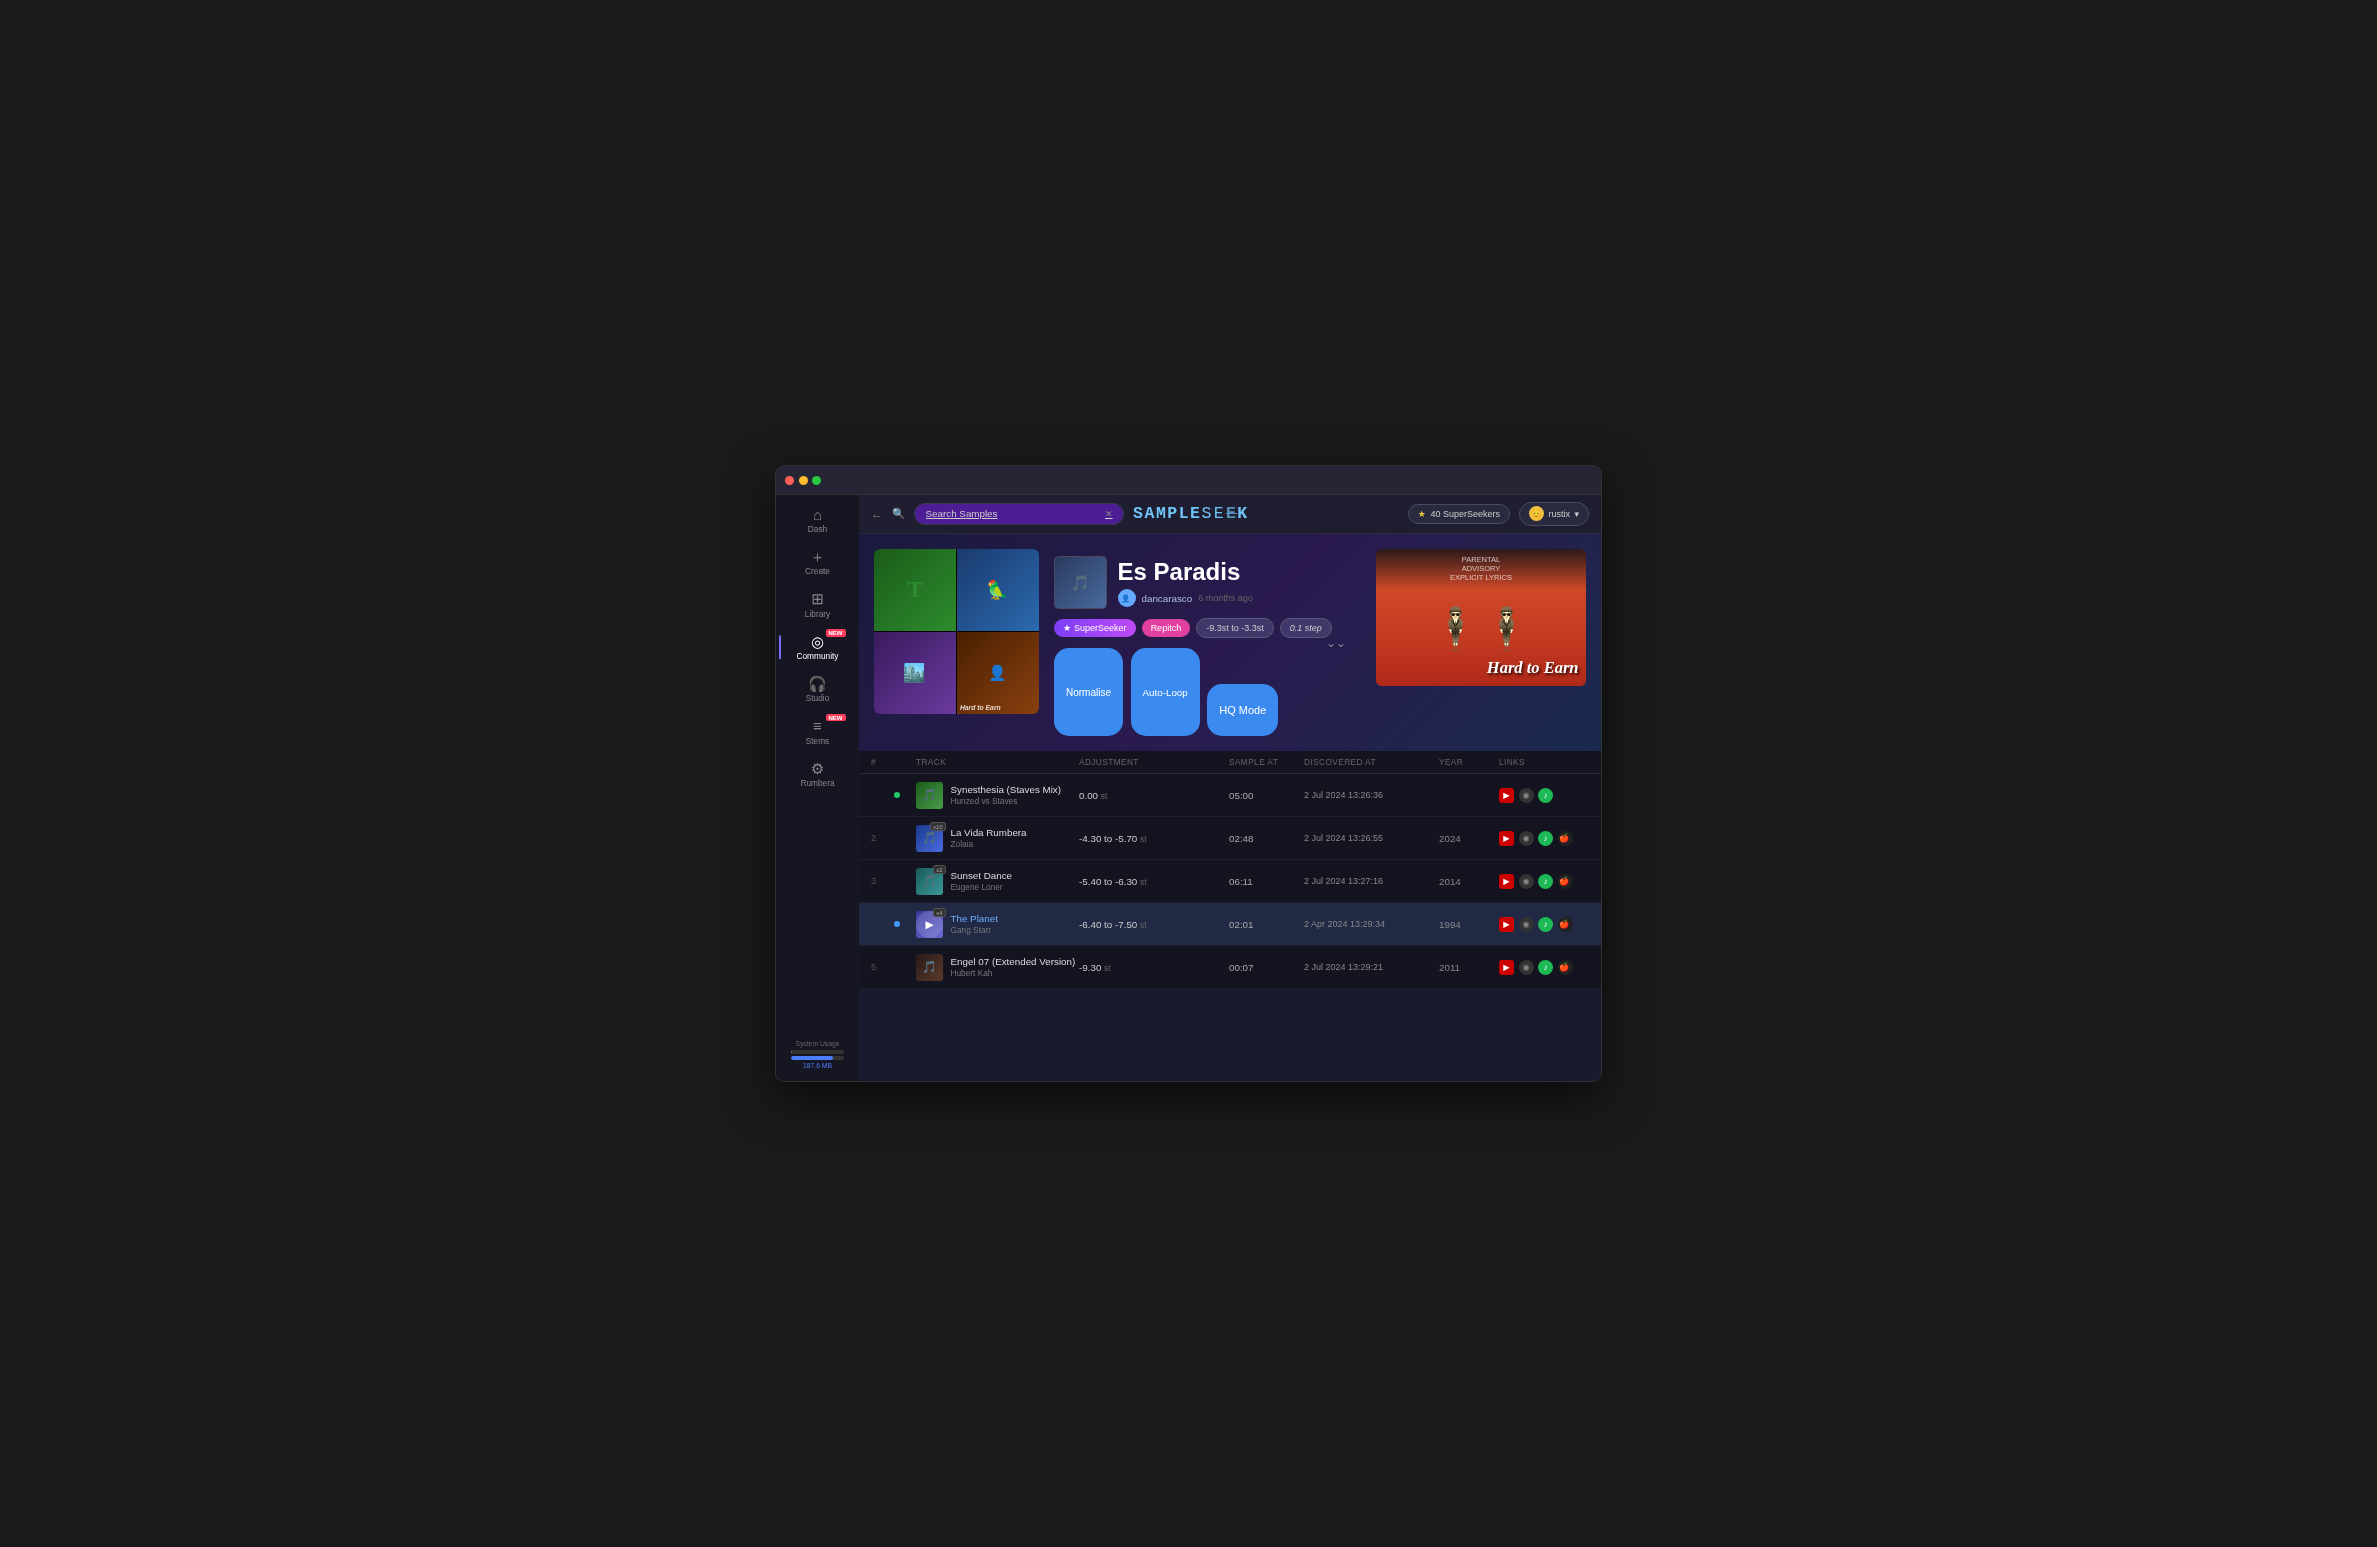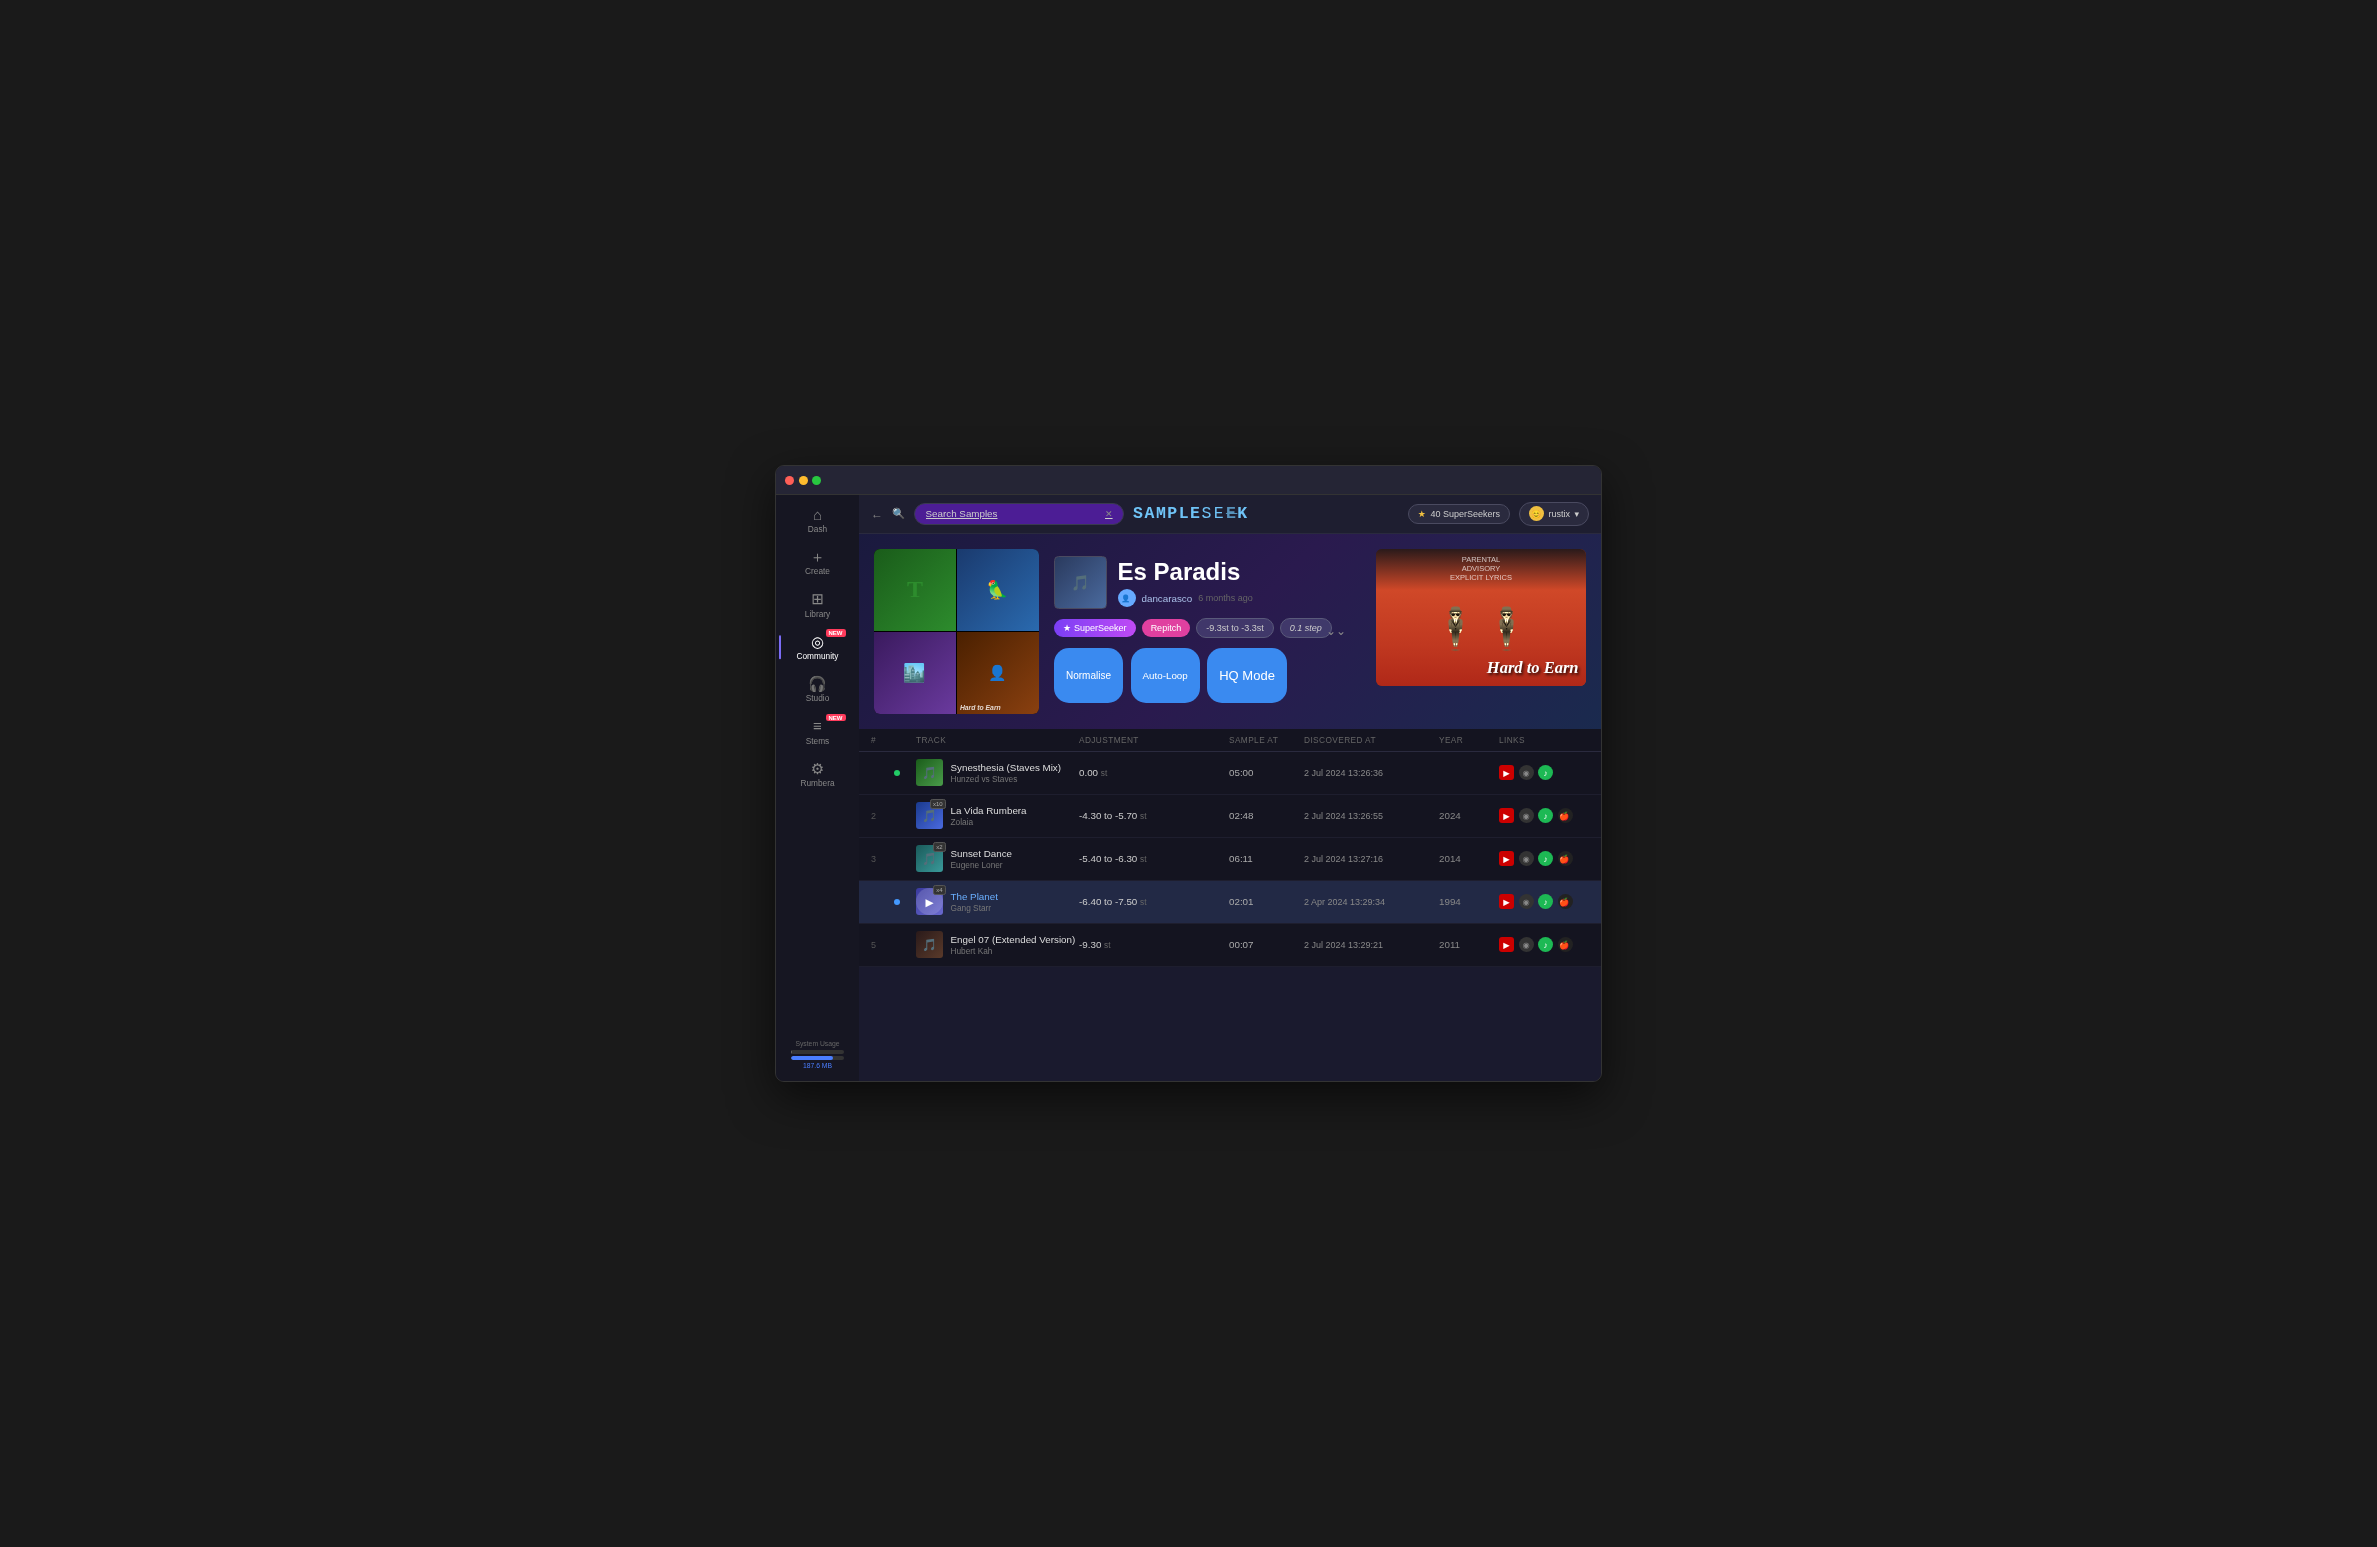--- a/index.html
+++ b/index.html
@@ -362,22 +362,23 @@
       border-radius: 15px;
       font-size: 9.8px;
       cursor: pointer;
     }
     .btn-hqmode {
       background: #3a8af0;
       color: white;
       border: none;
       padding: 20px 12px;
       border-radius: 15px;
-      font-size: 13px;
-      cursor: pointer;
+      font-size: 11px;
+      cursor: pointer;
+      margin-top: 36px;
     }
     .hero-expand {
       position: absolute;
       right: 255px;
       top: 50%;
       transform: translateY(-50%);
       color: #888;
       font-size: 12px;
       cursor: pointer;
     }

